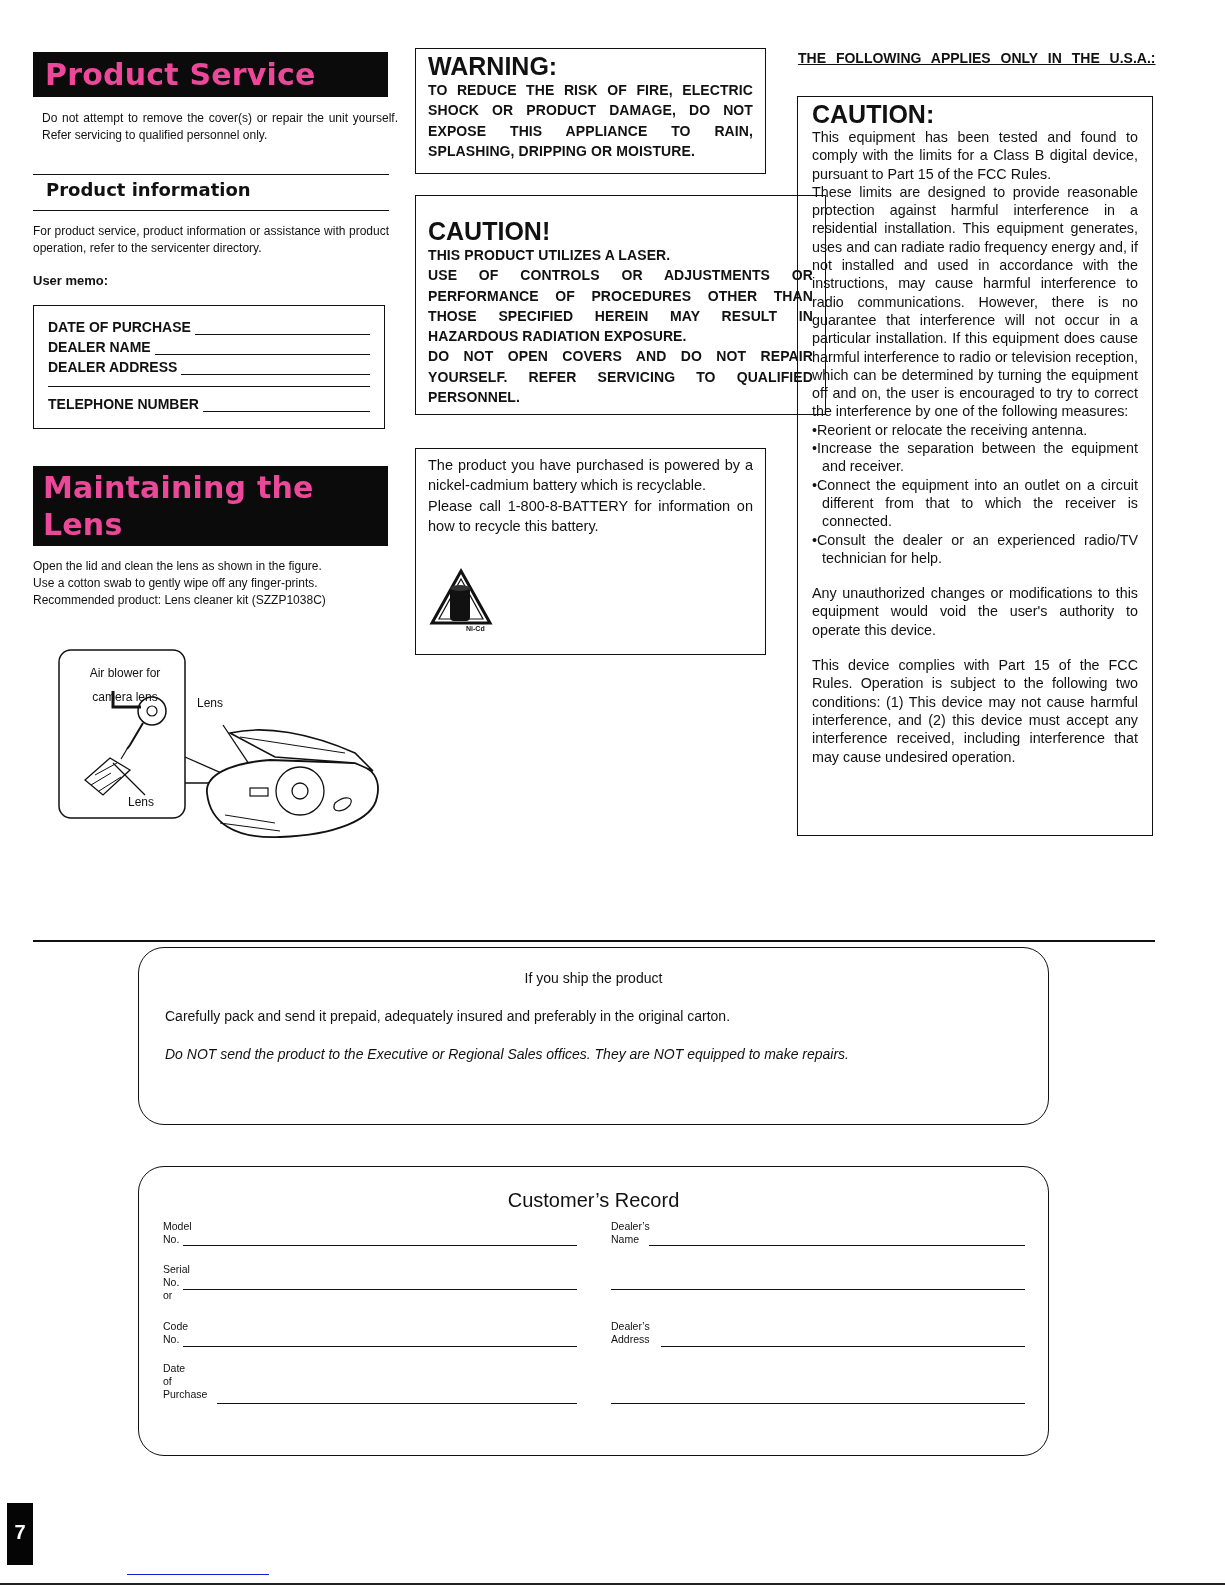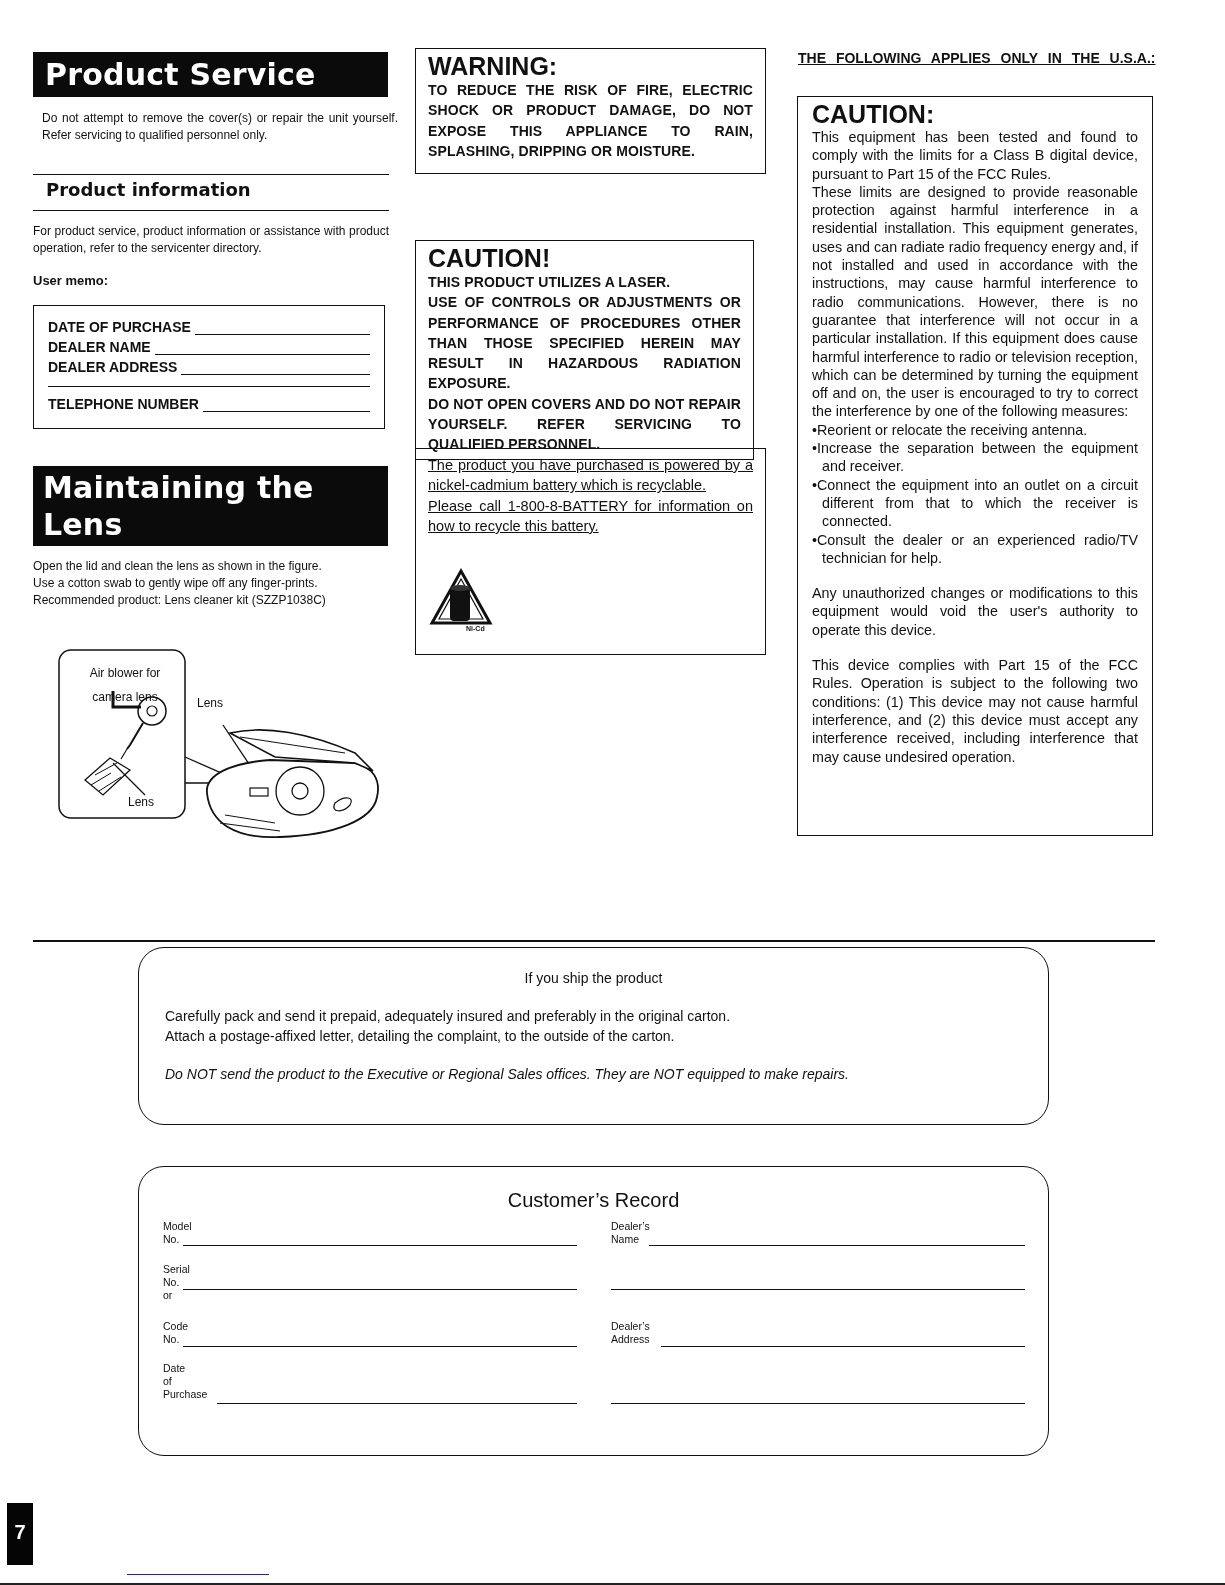--- a/index.html
+++ b/index.html
@@ -3,21 +3,21 @@
 <meta charset="utf-8">
 <style>
   * { box-sizing: border-box; margin: 0; padding: 0; }
   html, body { width: 1225px; height: 1585px; background: #fff; overflow: hidden; }
   body { position: relative; font-family: "Liberation Sans", sans-serif; color: #111; }
 
   .abs { position: absolute; }
 
   
   .banner {
-    background: #0b0b0b; color: #ffffff;
+    background: #0b0b0b; color: #ec4899;
     font-family: "DejaVu Sans", sans-serif; font-weight: bold;
     letter-spacing: 0.2px;
   }
   .banner.ps { left: 33px; top: 52px; width: 355px; height: 45px; font-size: 30px; line-height: 45px; padding-left: 12px; }
   .banner.ml { left: 33px; top: 466px; width: 355px; height: 80px; font-size: 30px; line-height: 37px; padding: 3px 0 0 10px; }
 
   .small { font-size: 12px; line-height: 17px; }
   .p-left { left: 33px; width: 356px; text-align: justify; }
 
   .hr { position: absolute; height: 0; border-top: 1.5px solid #111; }
@@ -31,24 +31,24 @@
   .memo-row .lbl { white-space: nowrap; }
   .memo-row .line { flex: 1; border-bottom: 1.5px solid #111; margin-left: 4px; height: 15px; }
   .memo .sepline { border-bottom: 1.5px solid #111; height: 12px; margin-bottom: 5px; }
 
   
   .fig { left: 55px; top: 645px; width: 330px; height: 200px; }
 
   
   .box { border: 1.5px solid #111; }
   .warn { left: 415px; top: 48px; width: 351px; height: 126px; padding: 4px 12px; }
-  .caution1 { left: 415px; top: 195px; width: 339px; height: 220px; padding: 4px 12px; margin-top: 45px; }
+  .caution1 { left: 415px; top: 195px; width: 411px; height: 220px; padding: 22px 12px; }
   .bighead { font-family: "Liberation Sans", sans-serif; font-weight: bold; font-size: 25px; line-height: 27px; }
   .caps { font-weight: bold; font-size: 14px; line-height: 20.3px; text-align: justify; letter-spacing: 0.1px; }
-  .battery { left: 415px; top: 448px; width: 351px; height: 207px; padding: 6px 12px; text-decoration: underline; }
+  .battery { left: 415px; top: 448px; width: 351px; height: 207px; padding: 6px 12px; }
   .bat-text { font-size: 14.5px; line-height: 20.3px; text-align: justify; }
 
   
   .usa-head { left: 798px; top: 48px; width: 358px; font-weight: bold; font-size: 14px; line-height: 20px; word-spacing: 6px; text-decoration: underline; }
   .caution2 { left: 797px; top: 96px; width: 356px; height: 740px; padding: 4px 14px 0 14px; }
   .fcc { font-size: 14.3px; line-height: 18.3px; text-align: justify; }
   .fcc .bul { padding-left: 10px; text-indent: -10px; }
   .fcc .gap { height: 17px; }
 
   
@@ -187,21 +187,20 @@
     <div>This device complies with Part 15 of the FCC Rules. Operation is subject to the following two conditions: (1) This device may not cause harmful interference, and (2) this device must accept any interference received, including interference that may cause undesired operation.</div>
   </div>
 </div>
 
 <div class="abs sep"></div>
 
 <div class="abs panel ship">
   <div class="ship-title">If you ship the product</div>
   <div class="ship-text">
     <div>Carefully pack and send it prepaid, adequately insured and preferably in the original carton.</div>
-    <div>Attach a postage-affixed letter, detailing the complaint, to the outside of the carton.</div>
   </div>
   <div class="ship-it">Do NOT send the product to the Executive or Regional Sales offices. They are NOT equipped to make repairs.</div>
 </div>
 
 <div class="abs panel record">
   <div class="rec-title">Customer’s Record</div>
 
   <div class="rf" style="left:24px; top:53px;">
     <div>Model</div>
     <div>No.</div>

